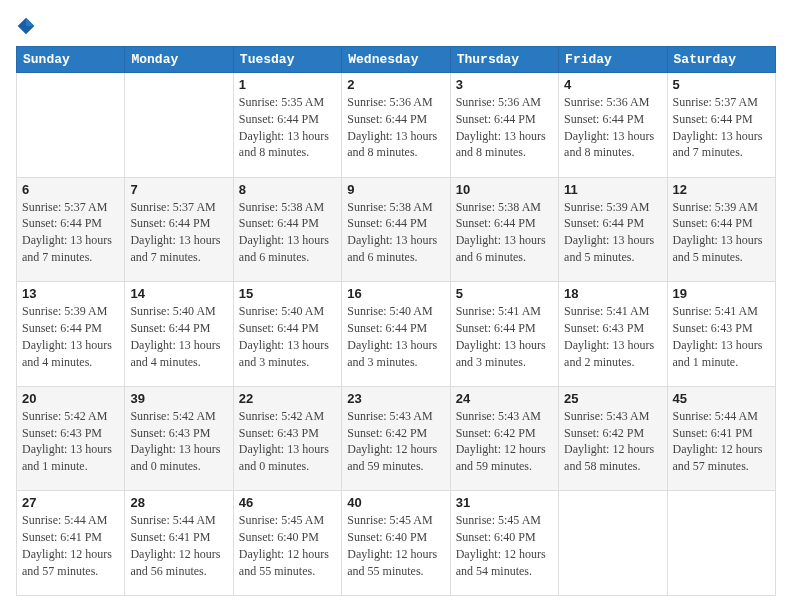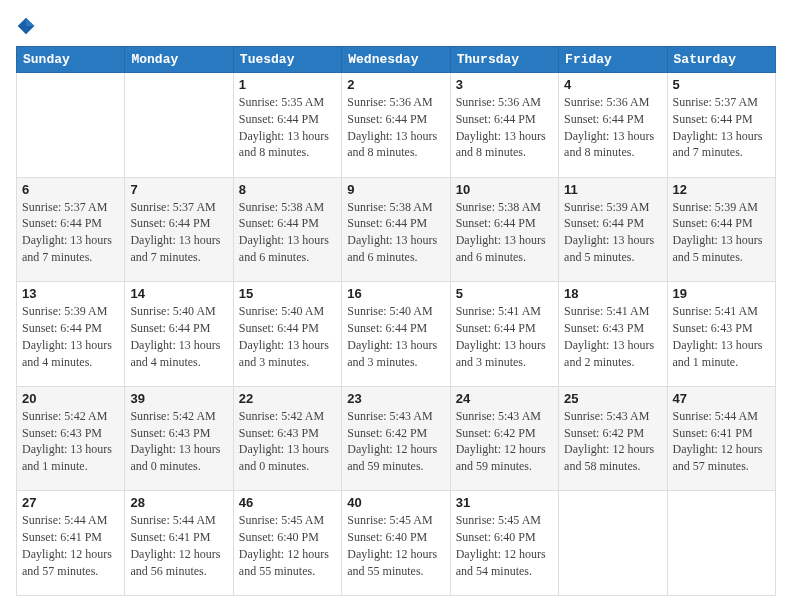--- a/index.html
+++ b/index.html
@@ -293,21 +293,21 @@
 Sunset: 6:42 PM
 Daylight: 12 hours and 59 minutes.</div>
           </td>
           <td>
             <span class="day-number">25</span>
             <div class="day-info" style="white-space: pre-line;">Sunrise: 5:43 AM
 Sunset: 6:42 PM
 Daylight: 12 hours and 58 minutes.</div>
           </td>
           <td>
-            <span class="day-number">47</span>
+            <span class="day-number">45</span>
             <div class="day-info" style="white-space: pre-line;">Sunrise: 5:44 AM
 Sunset: 6:41 PM
 Daylight: 12 hours and 57 minutes.</div>
           </td>
         </tr>
         <tr>
           <td>
             <span class="day-number">27</span>
             <div class="day-info" style="white-space: pre-line;">Sunrise: 5:44 AM
 Sunset: 6:41 PM

